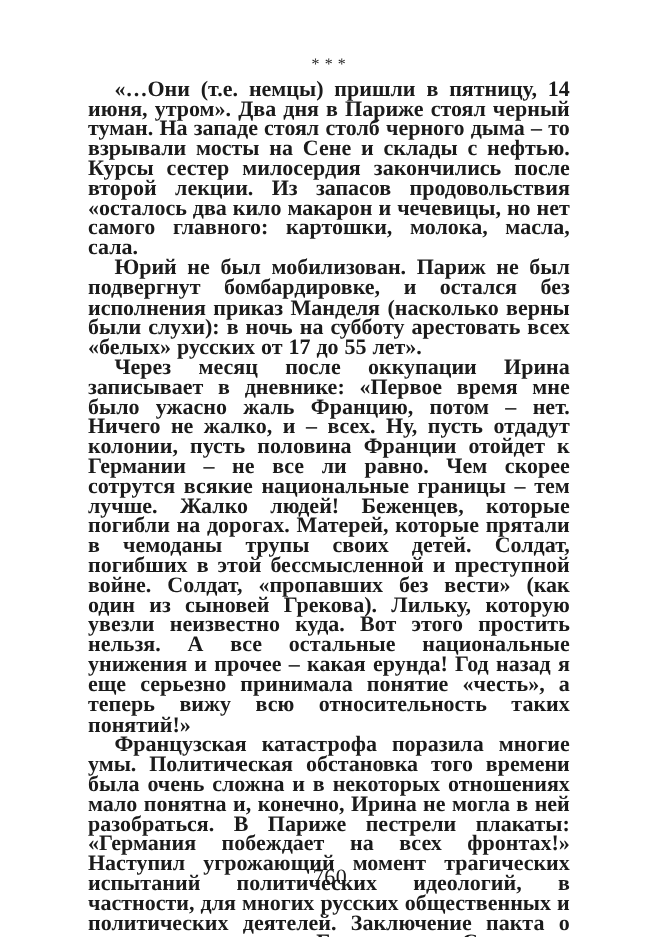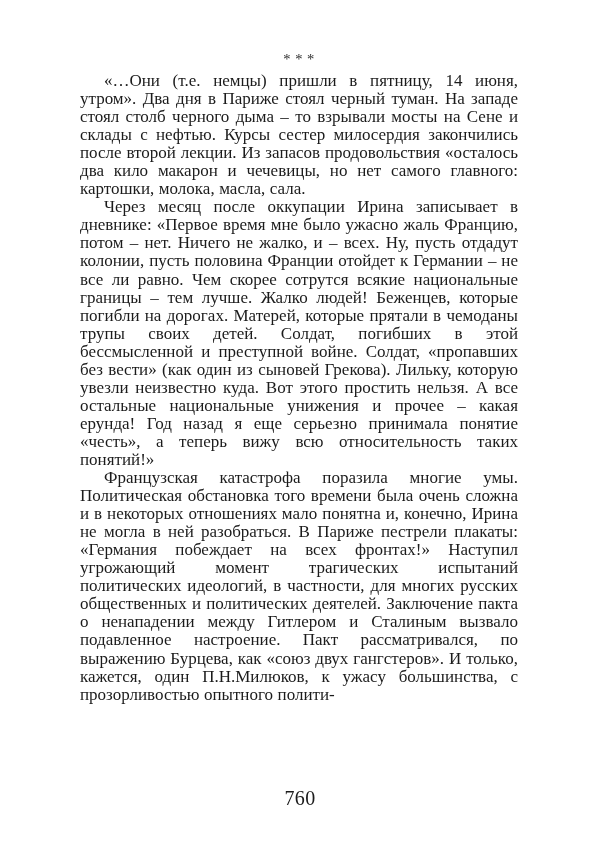--- a/index.html
+++ b/index.html
@@ -37,29 +37,30 @@
     letter-spacing: 0.5px;
     color: #2b2b2b;
     line-height: 18px;
     height: 20px;
     margin: 0 0 2px 0;
     user-select: none;
   }
 
   .para {
     margin: 0;
-    font-size: 17px;
+    font-size: 20px;
     line-height: 18.05px;
     text-align: justify;
     text-justify: inter-word;
     text-indent: 24px;
     color: #1b1b1b;
     hyphens: manual;
     -webkit-hyphens: manual;
     word-spacing: 0.02em;
+    font-weight: bold;
   }
 
   .folio {
     position: absolute;
     left: 0;
     right: 0;
     top: 789px;
     text-align: center;
     font-size: 20px;
     line-height: 18px;
@@ -71,20 +72,21 @@
 <body>
 
 <div class="page">
 
   <div class="text-block">
 
     <div class="scene-break">* * *</div>
 
     <p class="para">«…Они (т.е. немцы) пришли в пятницу, 14 июня, утром». Два дня в Париже стоял черный туман. На западе стоял столб черного дыма – то взрывали мосты на Сене и склады с нефтью. Курсы сестер милосердия закончились после второй лекции. Из запасов продовольствия «осталось два кило макарон и чечевицы, но нет самого главного: картошки, молока, масла, сала.</p>
 
+    <p class="para">Юрий не был мобилизован. Париж не был подвергнут бомбардировке, и остался без исполнения приказ Манделя (насколько верны были слухи): в ночь на субботу арестовать всех «белых» русских от 17 до 55 лет».</p>
 
 
     <p class="para">Через месяц после оккупации Ирина записывает в дневнике: «Первое время мне было ужасно жаль Францию, потом – нет. Ничего не жалко, и – всех. Ну, пусть отдадут колонии, пусть половина Франции отойдет к Германии – не все ли равно. Чем скорее сотрутся всякие национальные границы – тем лучше. Жалко людей! Беженцев, которые погибли на дорогах. Матерей, которые прятали в чемоданы трупы своих детей. Солдат, погибших в этой бессмысленной и преступной войне. Солдат, «пропавших без вести» (как один из сыновей Грекова). Лильку, которую увезли неизвестно куда. Вот этого простить нельзя. А все остальные национальные унижения и прочее – какая ерунда! Год назад я еще серьезно принимала понятие «честь», а теперь вижу всю относительность таких понятий!»</p>
 
     <p class="para">Французская катастрофа поразила многие умы. Политическая обстановка того времени была очень сложна и в некоторых отношениях мало понятна и, конечно, Ирина не могла в ней разобраться. В Париже пестрели плакаты: «Германия побеждает на всех фронтах!» Наступил угрожающий момент трагических испытаний политических идеологий, в частности, для многих русских общественных и политических деятелей. Заключение пакта о ненападении между Гитлером и Сталиным вызвало подавленное настроение. Пакт рассматривался, по выражению Бурцева, как «союз двух гангстеров». И только, кажется, один П.Н.Милюков, к ужасу большинства, с прозорливостью опытного полити-</p>
 
   </div>
 
   <div class="folio">760</div>
 

